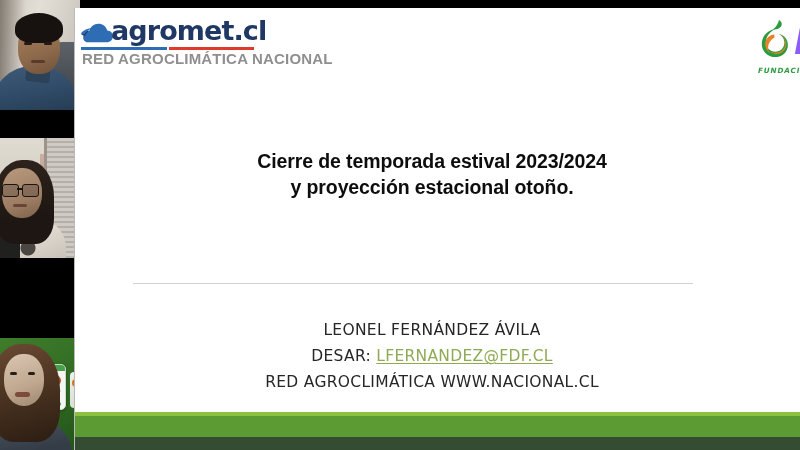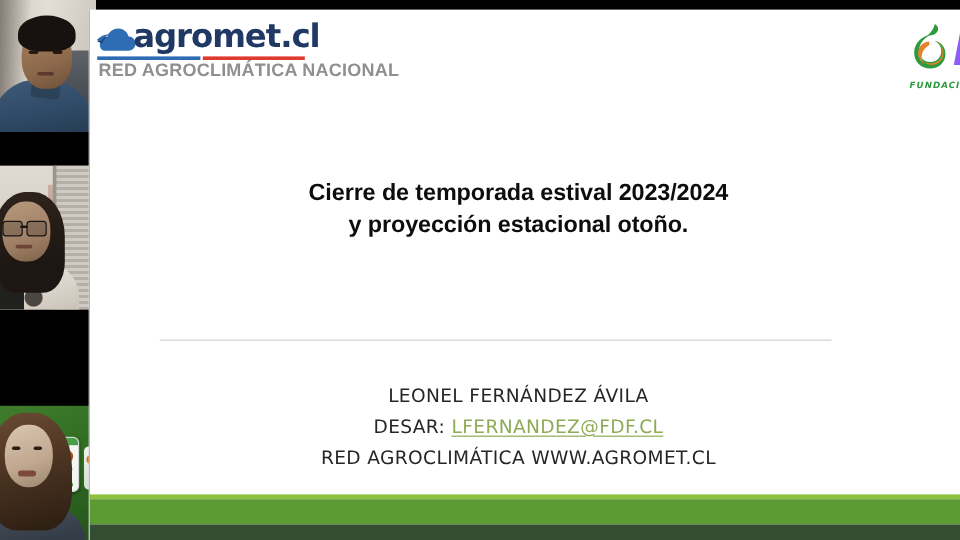--- a/index.html
+++ b/index.html
@@ -469,21 +469,21 @@
     <div id="slide-title">
       <div>Cierre de temporada estival 2023/2024</div>
       <div>y proyección estacional otoño.</div>
     </div>
 
     <div id="divider"></div>
 
     <div id="author-block">
       <span class="ln">LEONEL FERNÁNDEZ ÁVILA</span>
       <span class="ln"><span>DESAR:</span>&nbsp;<span id="email-link">LFERNANDEZ@FDF.CL</span></span>
-      <span class="ln">RED AGROCLIMÁTICA WWW.AGROMET.CL</span>
+      <span class="ln">RED AGROCLIMÁTICA WWW.NACIONAL.CL</span>
     </div>
 
     <div id="band-light"></div>
     <div id="band-green"></div>
     <div id="band-dark"></div>
 
   </div>
 
 </div>
 

